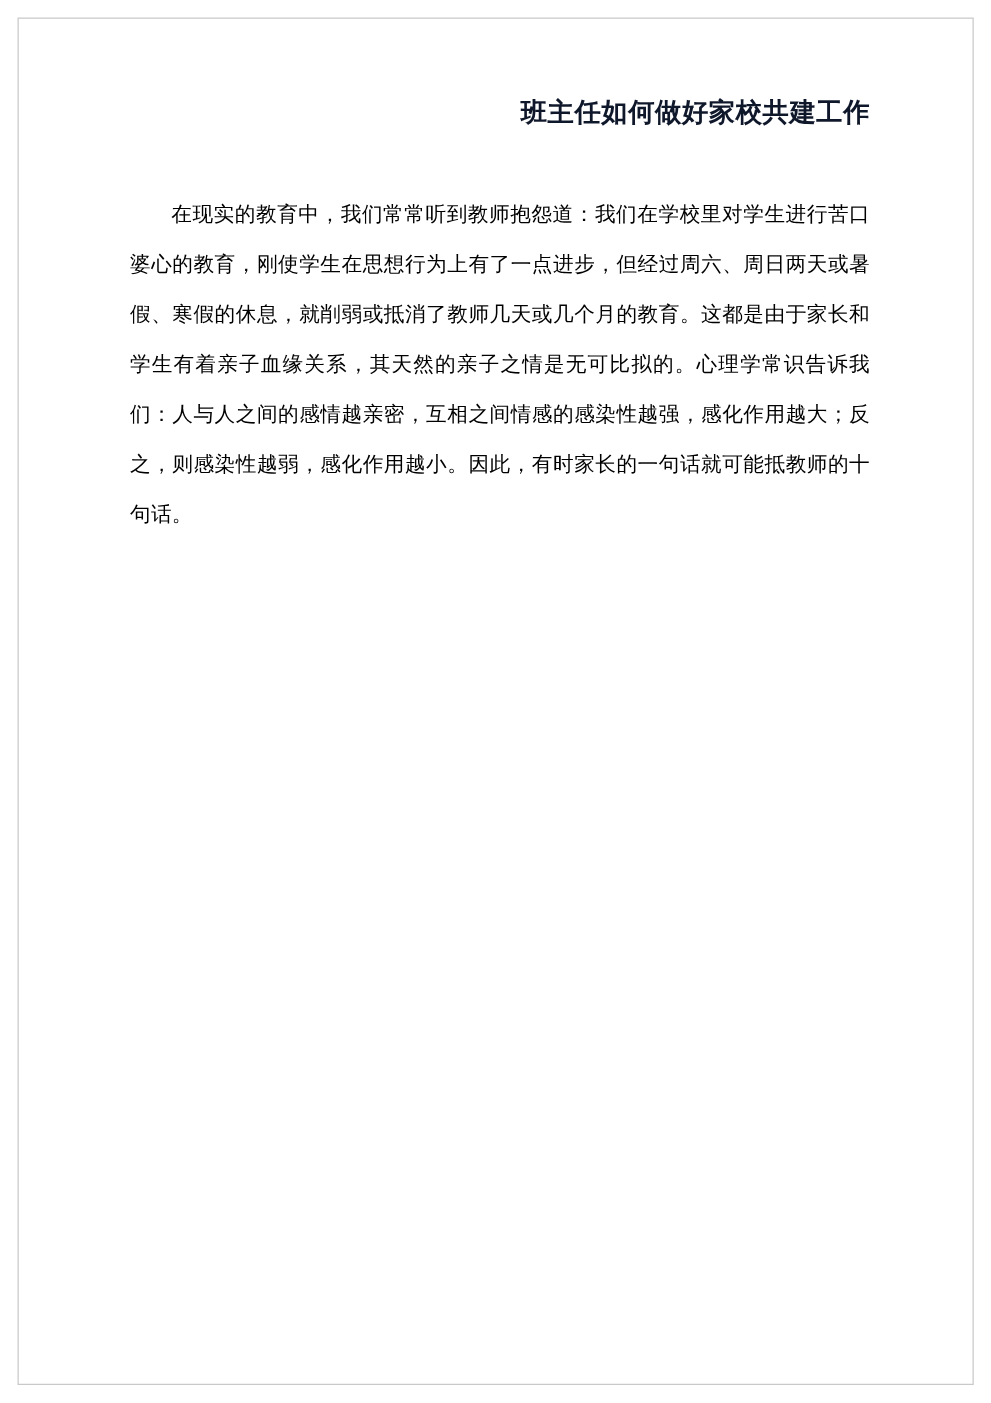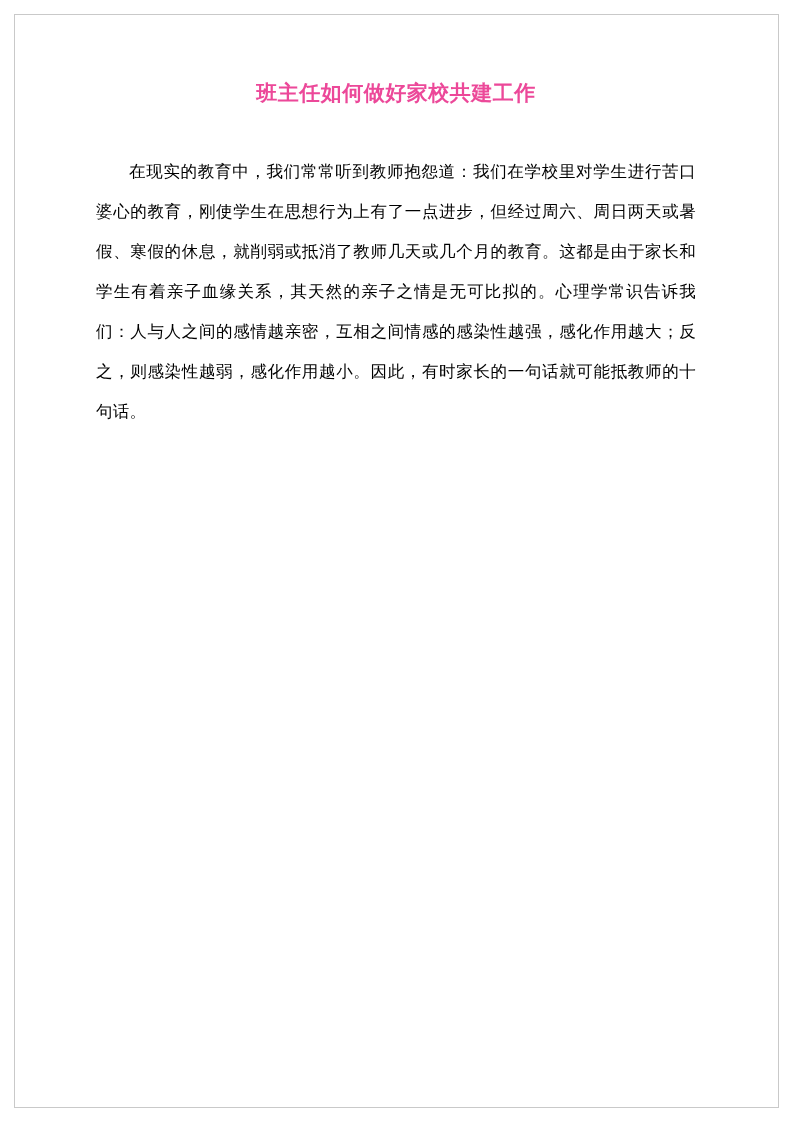--- a/index.html
+++ b/index.html
@@ -31,36 +31,36 @@
     border: 1px solid #c9c9c9;
     pointer-events: none;
   }
   .content {
     position: absolute;
     left: 96px;
     top: 78px;
     width: 600px;
   }
   .doc-title {
-    text-align: center;
-    color: #ec4899;
+    text-align: right;
+    color: #0f172a;
     font-weight: bold;
     font-size: 21px;
     line-height: 30px;
     letter-spacing: 0.5px;
     margin: 0 0 44px 0;
-    font-family: Liberation Serif, serif;
+    font-family: Liberation Mono, monospace;
   }
   .para {
     font-size: 16.5px;
     line-height: 40px;
     text-align: justify;
     text-justify: inter-ideograph;
     text-indent: 2em;
-    margin: 0 0 34px 0;
+    margin: 0 0 34px 8px;
     letter-spacing: 0.2px;
   }
   .para:last-child {
     margin-bottom: 0;
   }
 </style>
 </head>
 <body>
 
 <div class="page">

